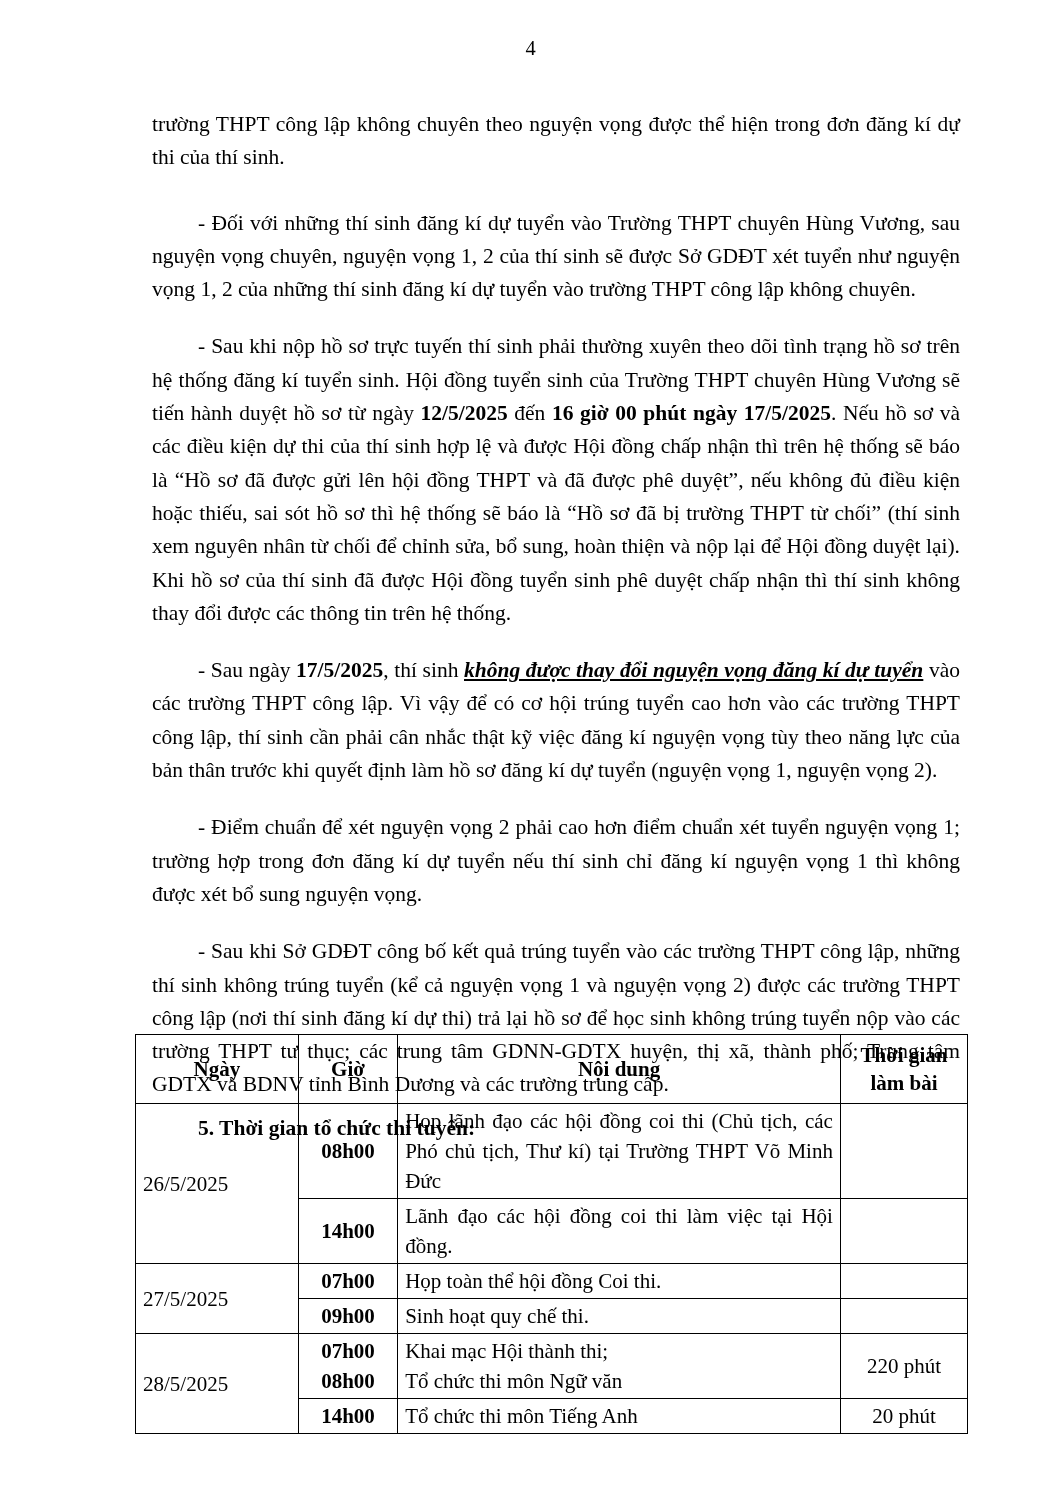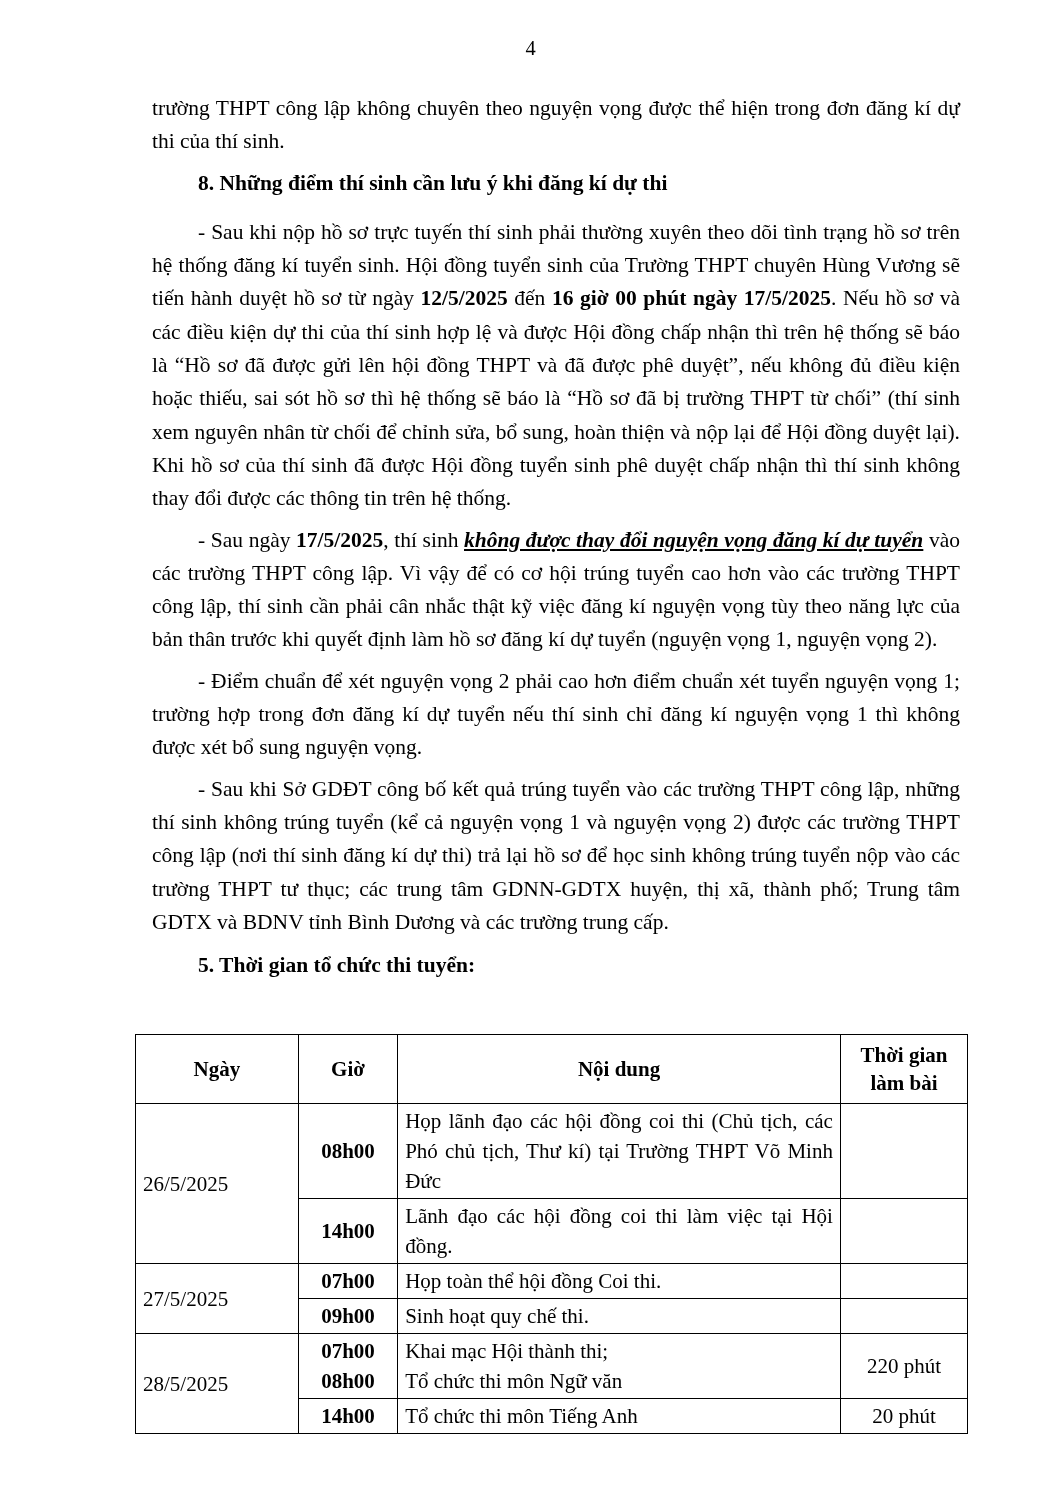--- a/index.html
+++ b/index.html
@@ -28,21 +28,21 @@
     font-size: 20.5px;
     line-height: 1;
   }
   .content {
     position: absolute;
     left: 152px;
     top: 92px;
     width: 808px;
   }
   p.body-text {
-    margin: 0 0 0 0;
+    margin: 16px 0 0 0;
     font-size: 21.5px;
     line-height: 33.3px;
     text-align: justify;
     text-justify: inter-word;
     hyphens: none;
   }
   p.indent {
     text-indent: 46px;
   }
   p.heading {
@@ -117,24 +117,24 @@
 <div class="page">
 
   <div class="page-number">4</div>
 
   <div class="content">
 
     <p class="body-text">trường THPT công lập không chuyên theo nguyện vọng được thể hiện trong đơn đăng kí dự thi của thí sinh.</p>
 
     <div class="gap-sm"></div>
 
-    <p class="heading">8. Những điểm thí sinh cần lưu ý khi đăng kí dự thi</p>
-
-    <div class="gap-sm"></div>
-
+
+    <div class="gap-sm"></div>
+
+    <p class="body-text indent">- Đối với những thí sinh đăng kí dự tuyển vào Trường THPT chuyên Hùng Vương, sau nguyện vọng chuyên, nguyện vọng 1, 2 của thí sinh sẽ được Sở GDĐT xét tuyển như nguyện vọng 1, 2 của những thí sinh đăng kí dự tuyển vào trường THPT công lập không chuyên.</p>
 
     <div class="gap-sm"></div>
 
     <p class="body-text indent"><span>- Sau khi nộp hồ sơ trực tuyến thí sinh phải thường xuyên theo dõi tình trạng hồ sơ trên hệ thống đăng kí tuyển sinh. Hội đồng tuyển sinh của Trường THPT chuyên Hùng Vương sẽ tiến hành duyệt hồ sơ từ ngày </span><b class="b">12/5/2025</b><span> đến </span><b class="b">16 giờ 00 phút ngày 17/5/2025</b><span>. Nếu hồ sơ và các điều kiện dự thi của thí sinh hợp lệ và được Hội đồng chấp nhận thì trên hệ thống sẽ báo là “Hồ sơ đã được gửi lên hội đồng THPT và đã được phê duyệt”, nếu không đủ điều kiện hoặc thiếu, sai sót hồ sơ thì hệ thống sẽ báo là “Hồ sơ đã bị trường THPT từ chối” (thí sinh xem nguyên nhân từ chối để chỉnh sửa, bổ sung, hoàn thiện và nộp lại để Hội đồng duyệt lại). Khi hồ sơ của thí sinh đã được Hội đồng tuyển sinh phê duyệt chấp nhận thì thí sinh không thay đổi được các thông tin trên hệ thống.</span></p>
 
     <div class="gap-sm"></div>
 
     <p class="body-text indent"><span>- Sau ngày </span><b class="b">17/5/2025</b><span>, thí sinh </span><span class="biu">không được thay đổi nguyện vọng đăng kí dự tuyển</span><span> vào các trường THPT công lập. Vì vậy để có cơ hội trúng tuyển cao hơn vào các trường THPT công lập, thí sinh cần phải cân nhắc thật kỹ việc đăng kí nguyện vọng tùy theo năng lực của bản thân trước khi quyết định làm hồ sơ đăng kí dự tuyển (nguyện vọng 1, nguyện vọng 2).</span></p>
 
     <div class="gap-sm"></div>

